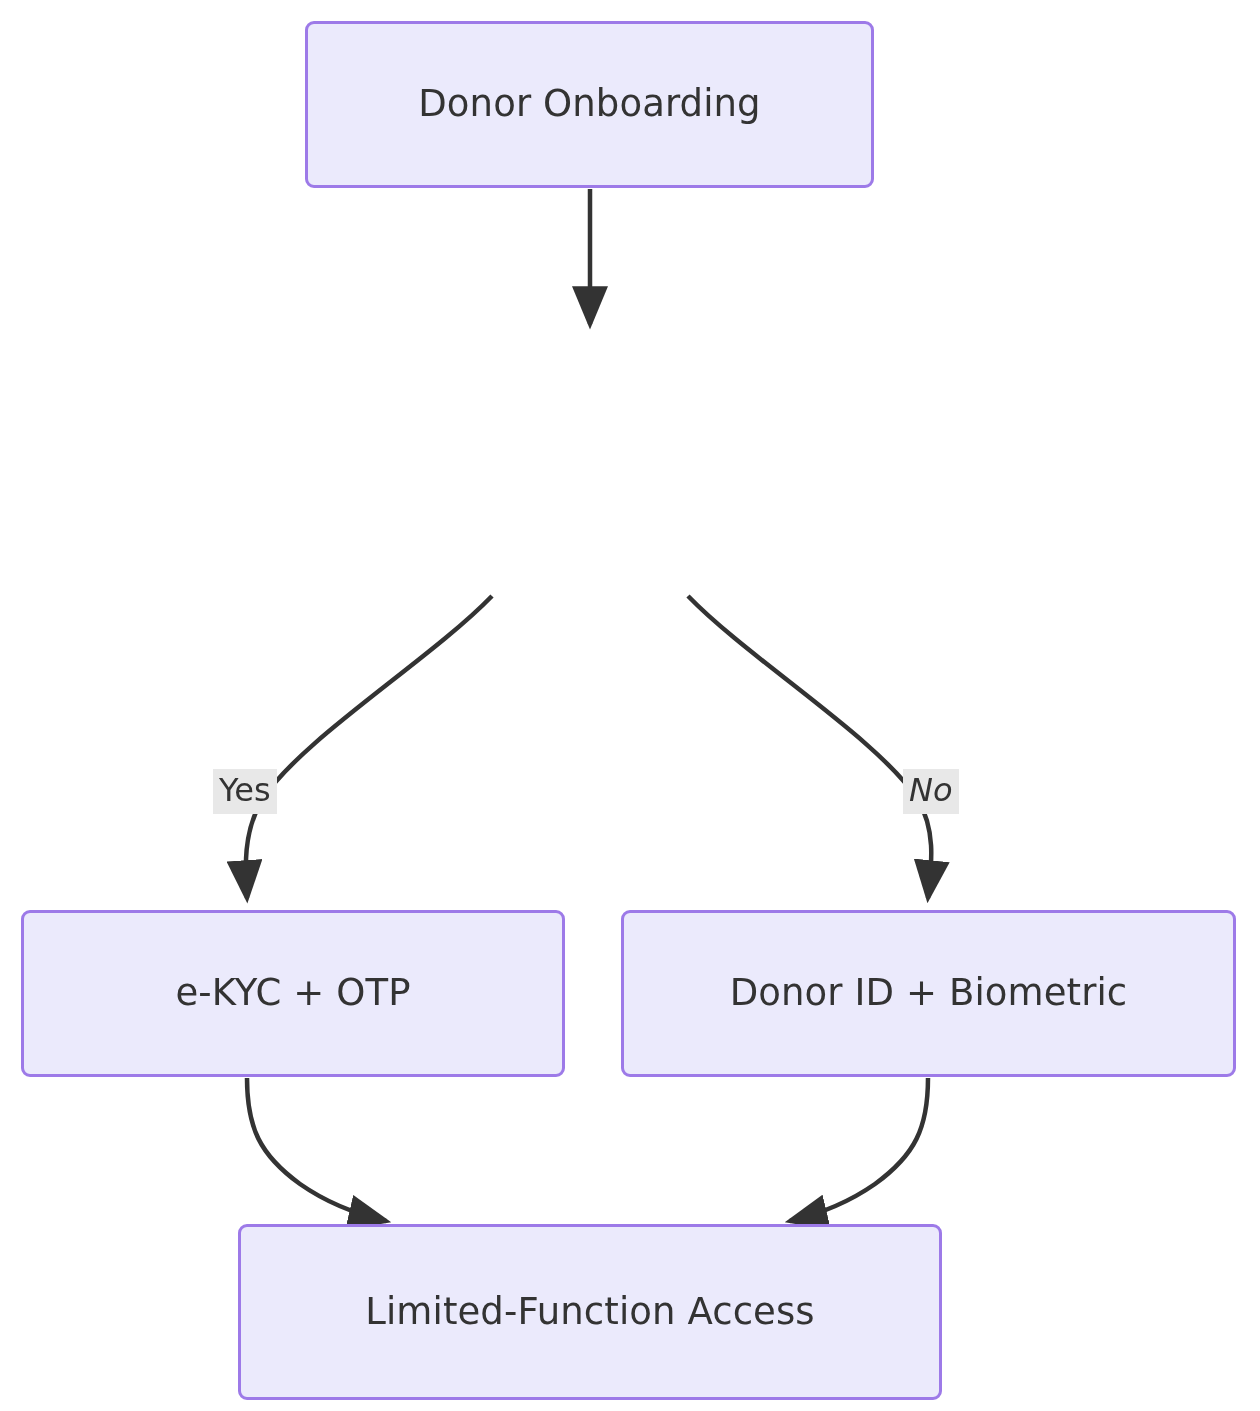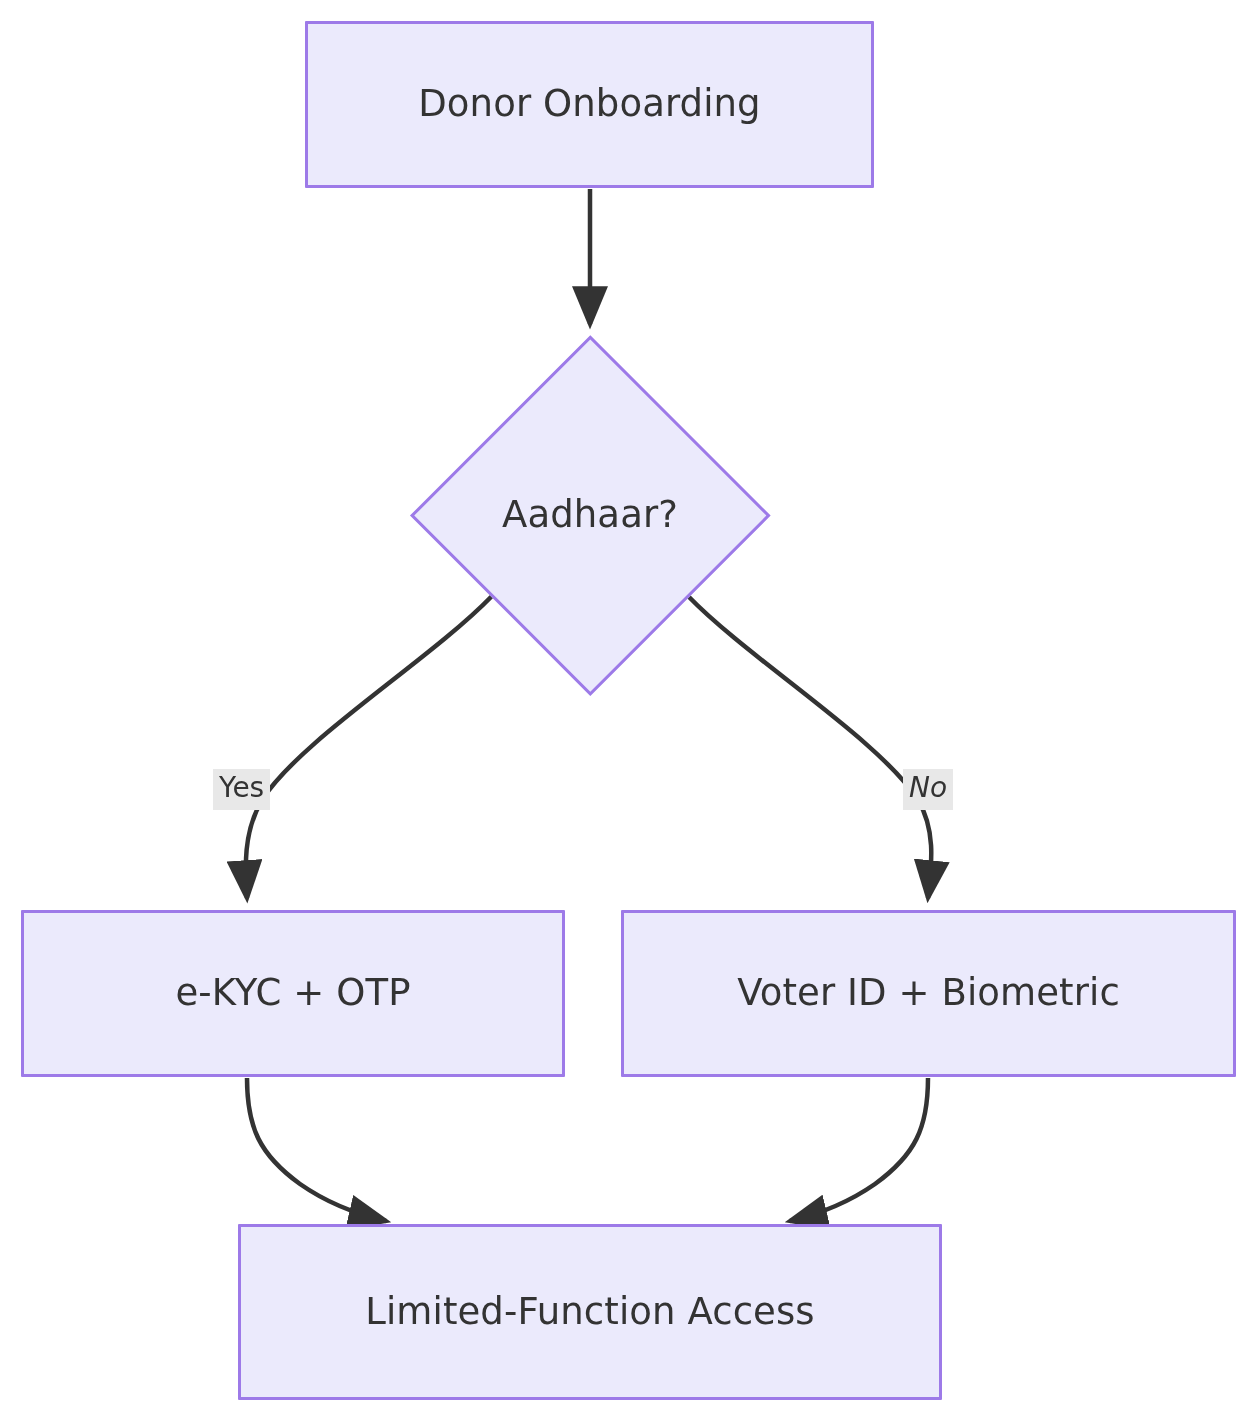--- a/index.html
+++ b/index.html
@@ -28,21 +28,21 @@
     pointer-events: none;
   }
   .node {
     position: absolute;
     box-sizing: border-box;
     display: flex;
     align-items: center;
     justify-content: center;
     background: #ebeafc;
     border: 3px solid #9d7ae8;
-    border-radius: 1px;
+    border-radius: 9px;
   }
   .node-label {
     color: #333333;
     font-size: 37px;
     line-height: 1.15;
     text-align: center;
     white-space: nowrap;
     letter-spacing: 0.1px;
   }
   
@@ -67,21 +67,21 @@
     height: 100%;
     display: flex;
     align-items: center;
     justify-content: center;
     z-index: 2;
   }
   .edge-label {
     position: absolute;
     background: #e8e8e8;
     color: #333333;
-    font-size: 28px;
+    font-size: 32px;
     line-height: 1.1;
     padding: 4px 6px 6px 6px;
     white-space: nowrap;
     z-index: 3;
   }
 </style>
 </head>
 <body>
 
 <div id="diagram-root">
@@ -101,36 +101,30 @@
 
     <path d="M 247,1078 C 247,1128 260,1155 300,1184 C 330,1205 360,1215 386,1221" fill="none" stroke="#333333" stroke-width="4.5" marker-end="url(#arrowhead)"></path>
 
     <path d="M 928,1078 C 928,1128 915,1155 875,1184 C 845,1205 815,1215 790,1221" fill="none" stroke="#333333" stroke-width="4.5" marker-end="url(#arrowhead)"></path>
   </svg>
 
   <div class="node" style="left:305px; top:21px; width:569px; height:167px;">
     <span class="node-label">Donor Onboarding</span>
   </div>
 
-  <div class="decision-wrap" style="left:410px; top:335px; width:360px; height:360px;">
-    <div class="node-decision" style="left:52.7px; top:52.7px; width:254.6px; height:254.6px;"></div>
-    <div class="decision-text">
-      <span class="node-label">Aadhaar?</span>
-    </div>
-  </div>
 
   <div class="edge-label" style="left:213px; top:769px;">Yes</div>
 
   <div class="edge-label" style="left:903px; top:769px;font-style:italic;">No</div>
 
   <div class="node" style="left:21px; top:910px; width:544px; height:167px;">
     <span class="node-label">e-KYC + OTP</span>
   </div>
 
   <div class="node" style="left:621px; top:910px; width:615px; height:167px;">
-    <span class="node-label">Voter ID + Biometric</span>
+    <span class="node-label">Donor ID + Biometric</span>
   </div>
 
   <div class="node" style="left:238px; top:1224px; width:704px; height:176px;">
     <span class="node-label">Limited-Function Access</span>
   </div>
 
 </div>
 
 </body></html>

